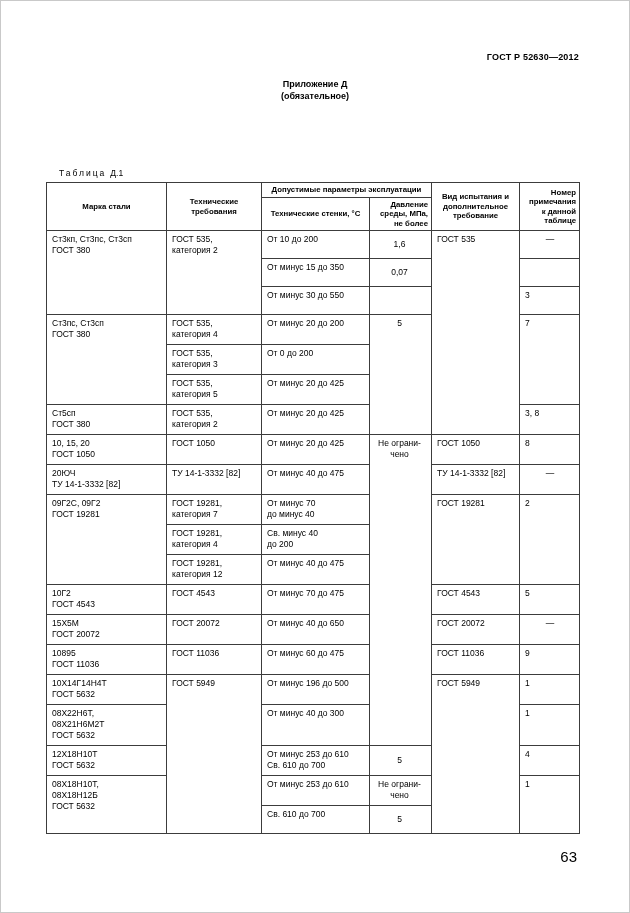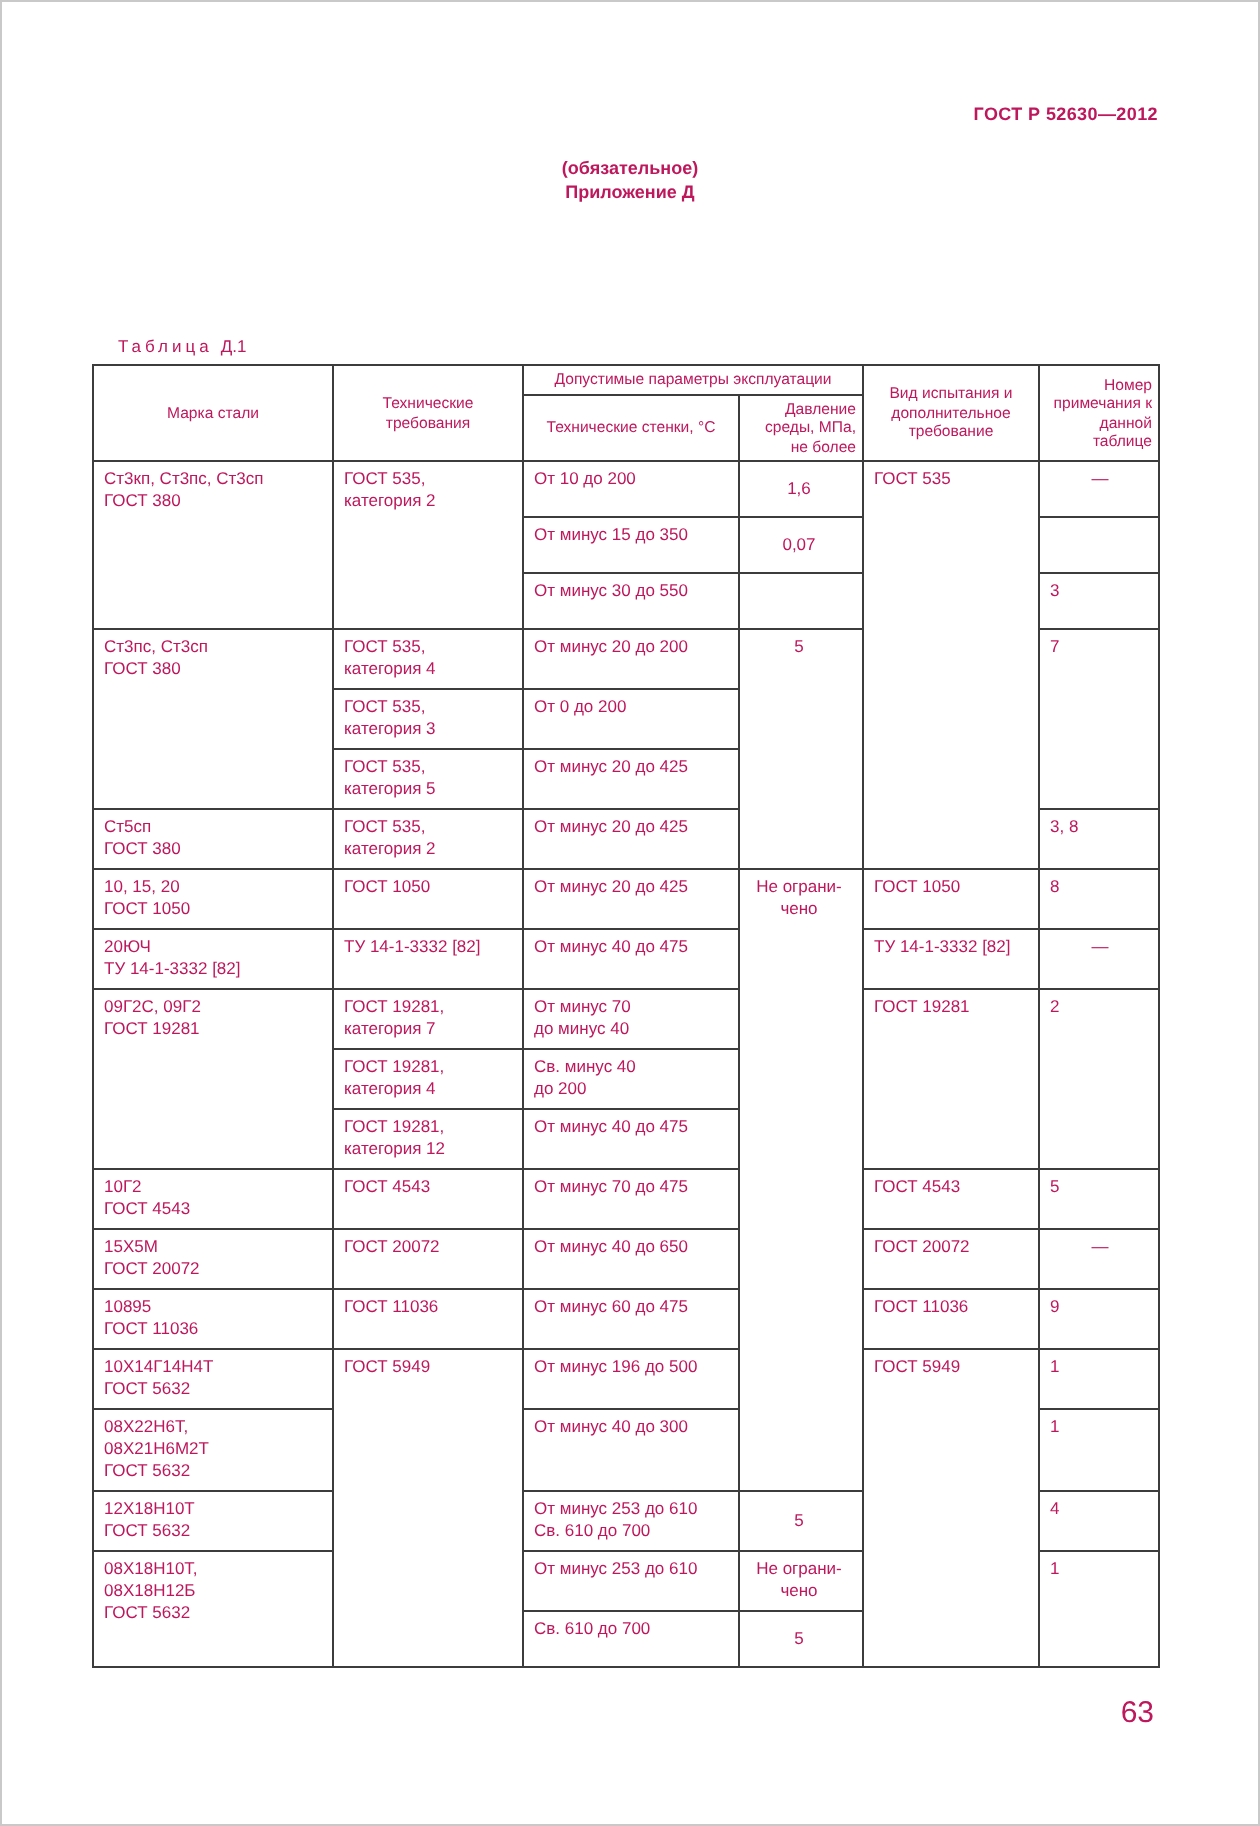--- a/index.html
+++ b/index.html
@@ -4,21 +4,21 @@
 <style>
   html, body { margin: 0; padding: 0; background: #ffffff; }
   .page {
     position: relative;
     width: 630px;
     height: 913px;
     background: #ffffff;
     border: 1px solid #c9c9c9;
     box-sizing: border-box;
     font-family: "Liberation Sans", sans-serif;
-    color: #be185d;
+    color: #000000;
     overflow: hidden;
   }
   .doc-code {
     position: absolute;
     top: 51px;
     right: 50px;
     font-size: 9px;
     font-weight: bold;
     letter-spacing: 0.2px;
   }
@@ -55,21 +55,21 @@
     width: 533px;
     border-collapse: collapse;
     table-layout: fixed;
   }
   .data-table th, .data-table td {
     border: 1px solid #3c3c3c;
     box-sizing: border-box;
   }
   .data-table th {
     font-size: 7.8px;
-    font-weight: normal;
+    font-weight: bold;
     line-height: 9.5px;
     padding: 2px 3px;
     text-align: center;
     vertical-align: middle;
   }
   .data-table th.left { text-align: right; }
   .data-table tbody tr { height: 28px; }
   .data-table td {
     font-size: 8.5px;
     line-height: 11px;
@@ -89,22 +89,22 @@
   }
 </style>
 </head>
 <body>
 
 <div class="page">
 
   <div class="doc-code">ГОСТ Р 52630—2012</div>
 
   <div class="appendix">
+    <div>Приложение Д</div>
     <div>(обязательное)</div>
-    <div>Приложение Д</div>
   </div>
 
 
   <div class="table-label">
     <span class="spaced">Таблица</span><span>Д.1</span>
   </div>
 
   <table class="data-table">
     <colgroup>
       <col style="width:120px">

